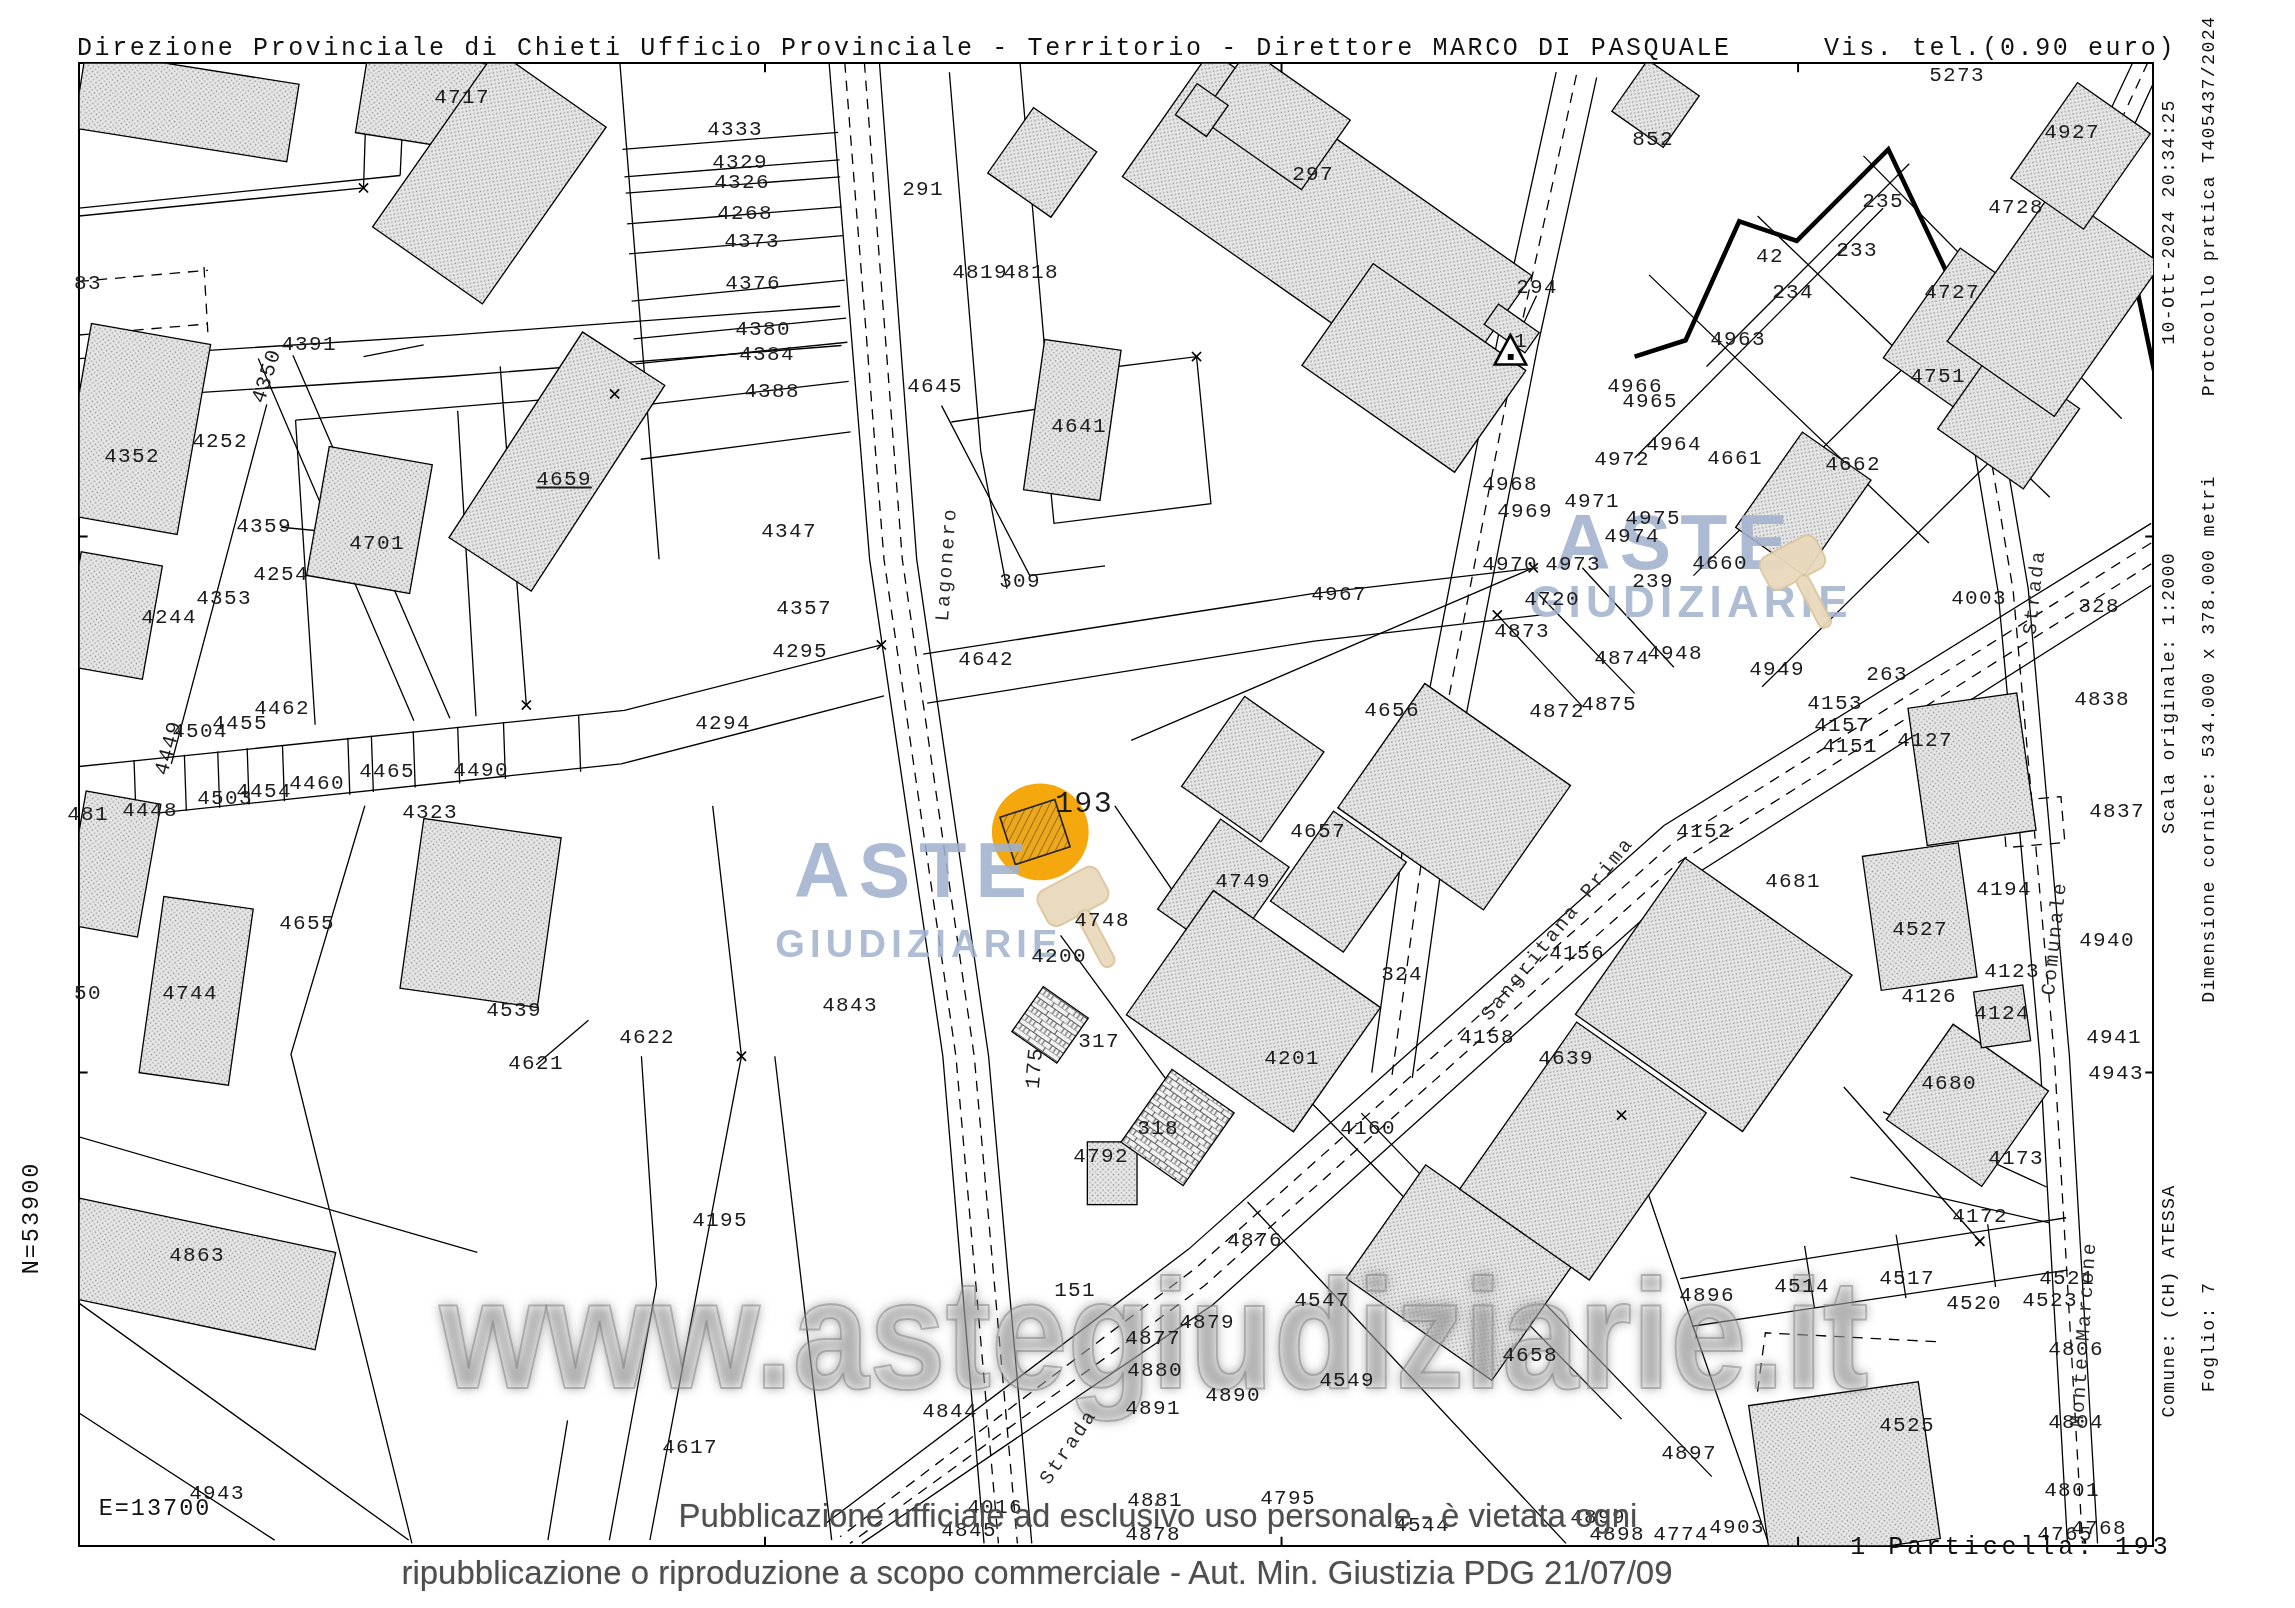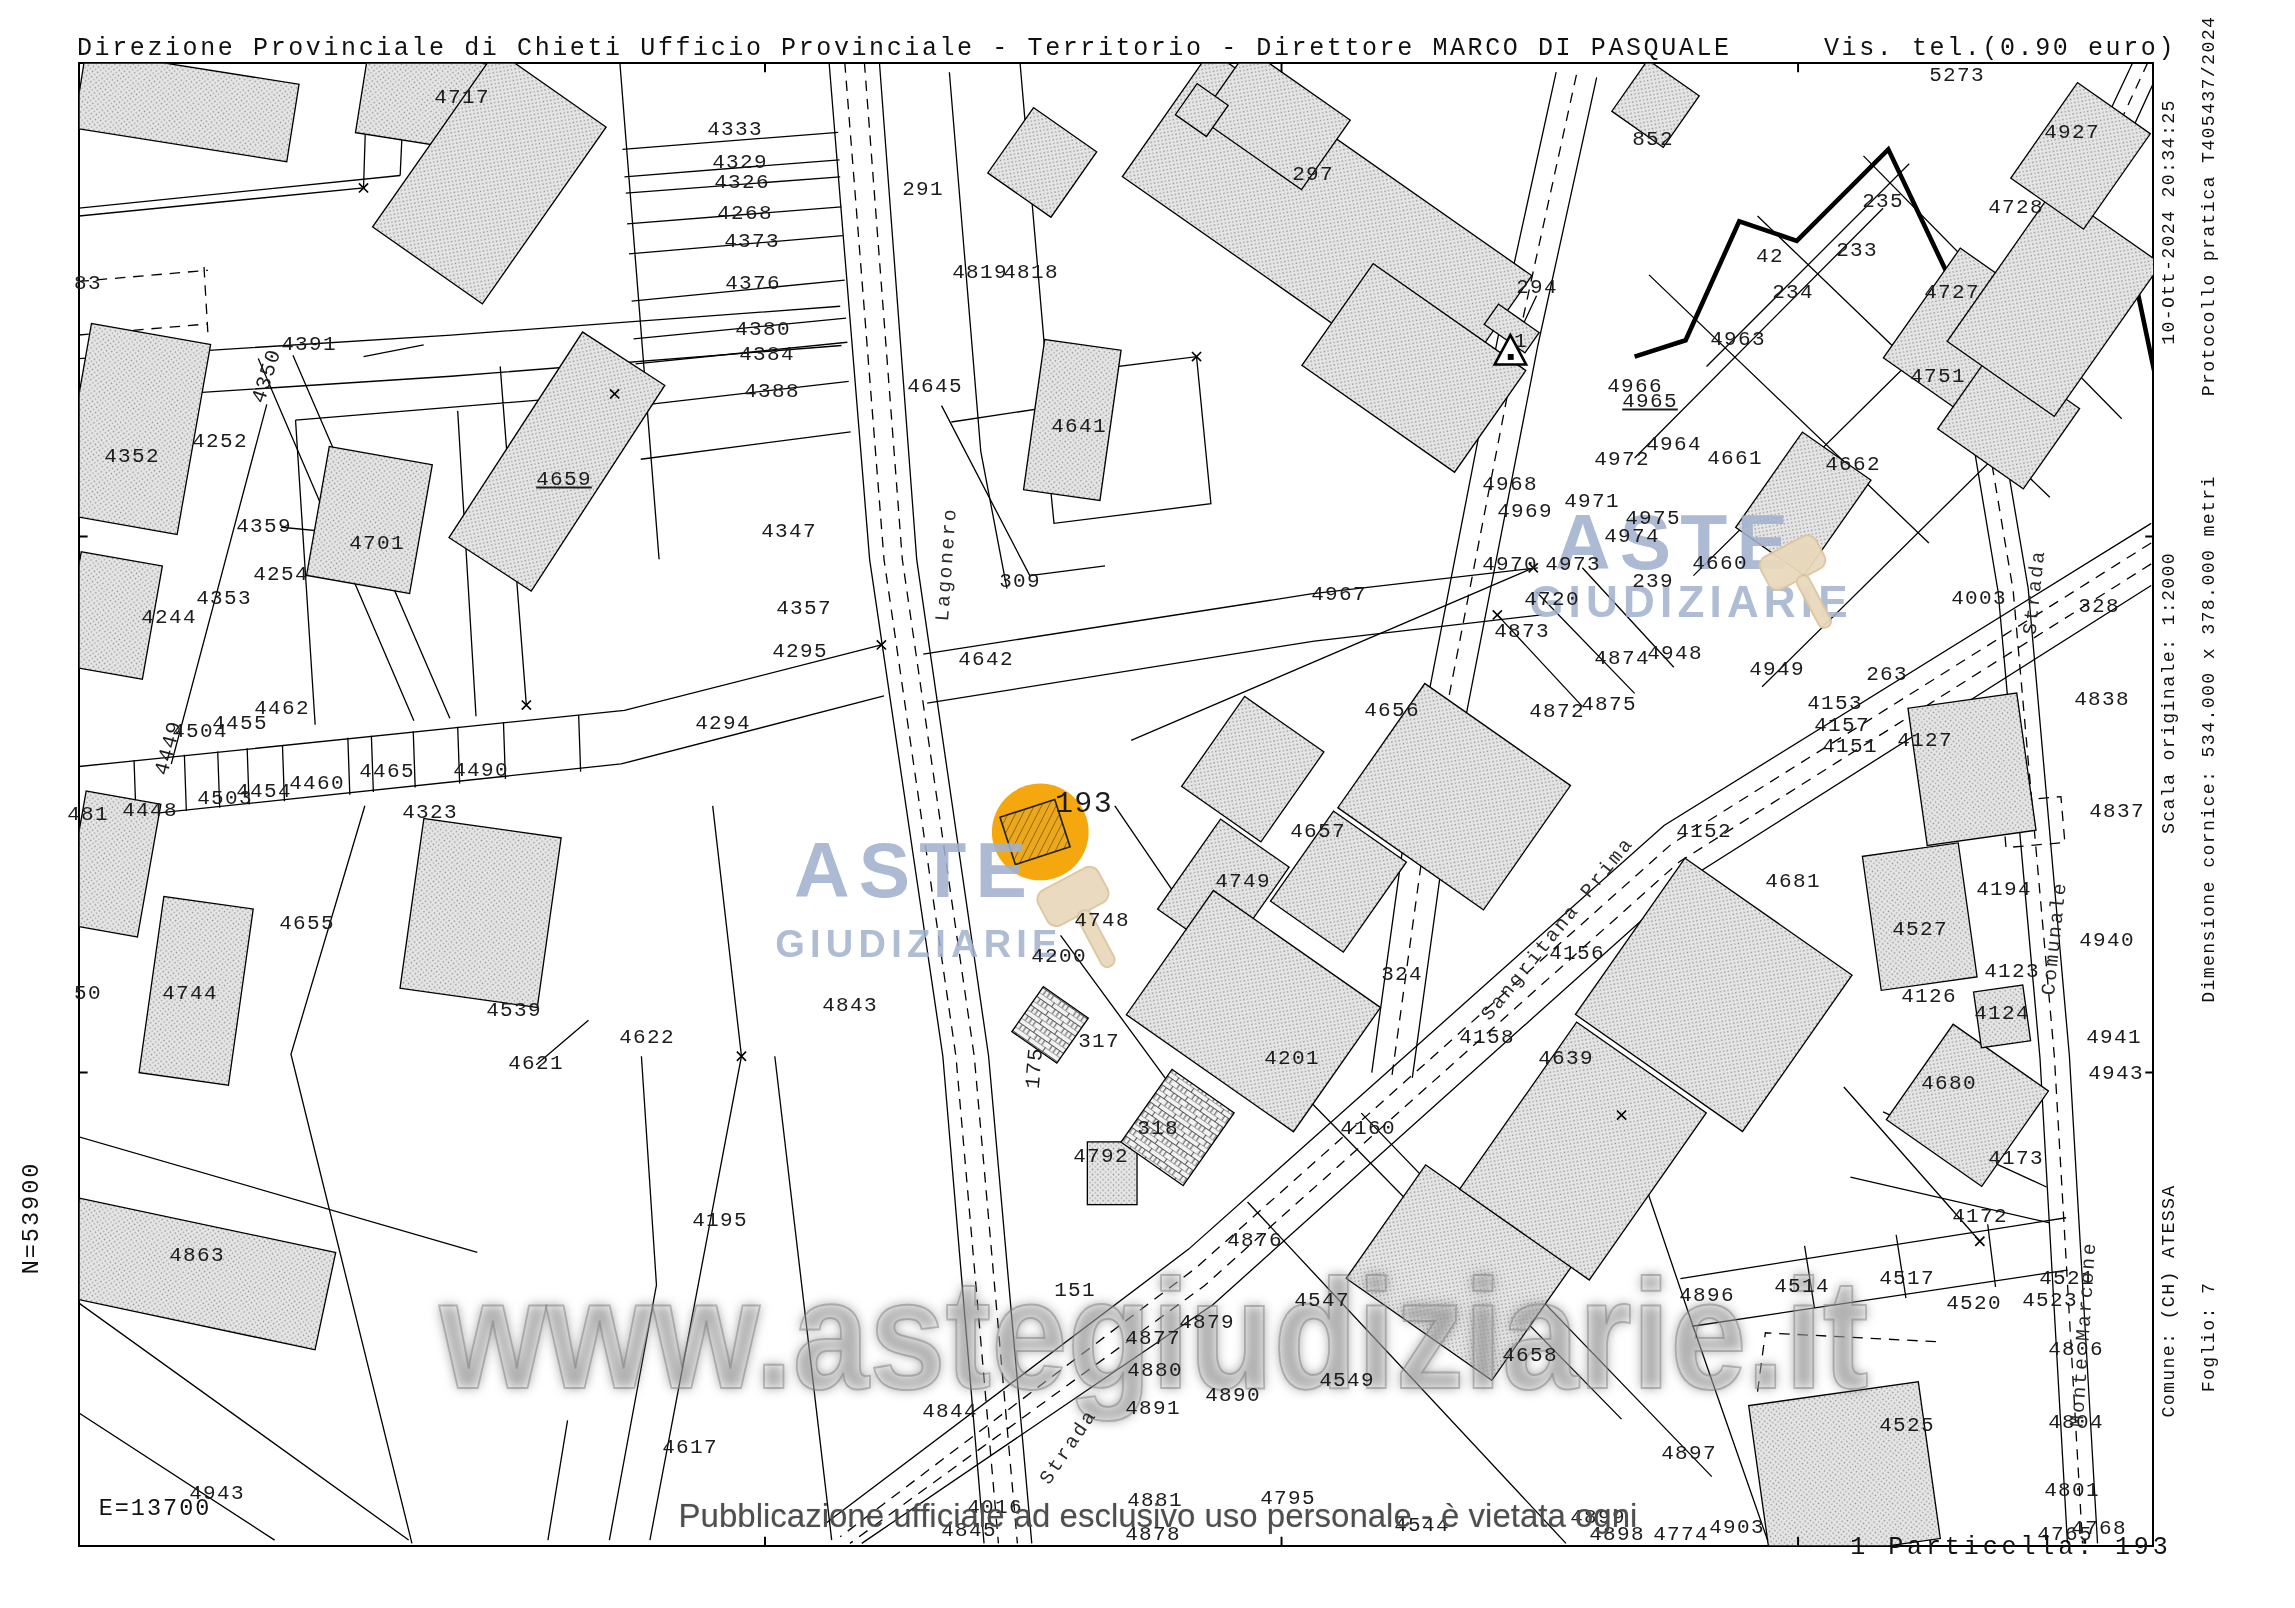--- a/index.html
+++ b/index.html
@@ -322,21 +322,21 @@
       <span class="plabel" style="left: 1020px; top: 581px;">309</span>
       <span class="plabel" style="left: 1313px; top: 174px;">297</span>
       <span class="plabel" style="left: 1537px; top: 287px;">294</span>
       <span class="plabel" style="left: 1521px; top: 341px;">1</span>
       <span class="plabel" style="left: 1510px; top: 484px;">4968</span>
       <span class="plabel" style="left: 1525px; top: 511px;">4969</span>
       <span class="plabel" style="left: 1592px; top: 501px;">4971</span>
       <span class="plabel" style="left: 1622px; top: 459px;">4972</span>
       <span class="plabel" style="left: 1632px; top: 536px;">4974</span>
       <span class="plabel" style="left: 1635px; top: 386px;">4966</span>
-      <span class="plabel" style="left: 1650px; top: 401px; text-decoration: underline;">4965</span>
+      <span class="plabel" style="left: 1650px; top: 401px;">4965</span>
       <span class="plabel" style="left: 1653px; top: 139px;">852</span>
       <span class="plabel" style="left: 1957px; top: 75px;">5273</span>
       <span class="plabel" style="left: 2072px; top: 132px;">4927</span>
       <span class="plabel" style="left: 1883px; top: 201px;">235</span>
       <span class="plabel" style="left: 2016px; top: 207px;">4728</span>
       <span class="plabel" style="left: 1770px; top: 256px;">42</span>
       <span class="plabel" style="left: 1857px; top: 250px;">233</span>
       <span class="plabel" style="left: 1793px; top: 292px;">234</span>
       <span class="plabel" style="left: 1952px; top: 292px;">4727</span>
       <span class="plabel" style="left: 1738px; top: 339px;">4963</span>
@@ -474,17 +474,18 @@
   <div class="abs side" style="left:2209px;top:206px;">Protocollo pratica T405437/2024</div>
   <div class="abs side" style="left:2169px;top:693px;">Scala originale: 1:2000</div>
   <div class="abs side" style="left:2209px;top:739px;">Dimensione cornice: 534.000 x 378.000 metri</div>
   <div class="abs side" style="left:2169px;top:1301px;">Comune: (CH) ATESSA</div>
   <div class="abs side" style="left:2209px;top:1337px;">Foglio: 7</div>
 
   <div class="abs coord" style="left:31px;top:1218px;transform:translate(-50%,-50%) rotate(-90deg);">N=53900</div>
   <div class="abs coord ctr" style="left:155px;top:1508px;">E=13700</div>
 
   <div class="abs notice" style="left:1158px;top:1516px;">Pubblicazione ufficiale ad esclusivo uso personale - è vietata ogni</div>
+  <div class="abs notice" style="left:1037px;top:1573px;">ripubblicazione o riproduzione a scopo commerciale - Aut. Min. Giustizia PDG 21/07/09</div>
   <div class="abs" style="left:1127px;top:1600px;font-size:22px;color:#555;">-</div>
   <div class="abs partic ctr" style="left:2011px;top:1547px;">1 Particella: 193</div>
 
 </div>
 
 
 </body></html>

